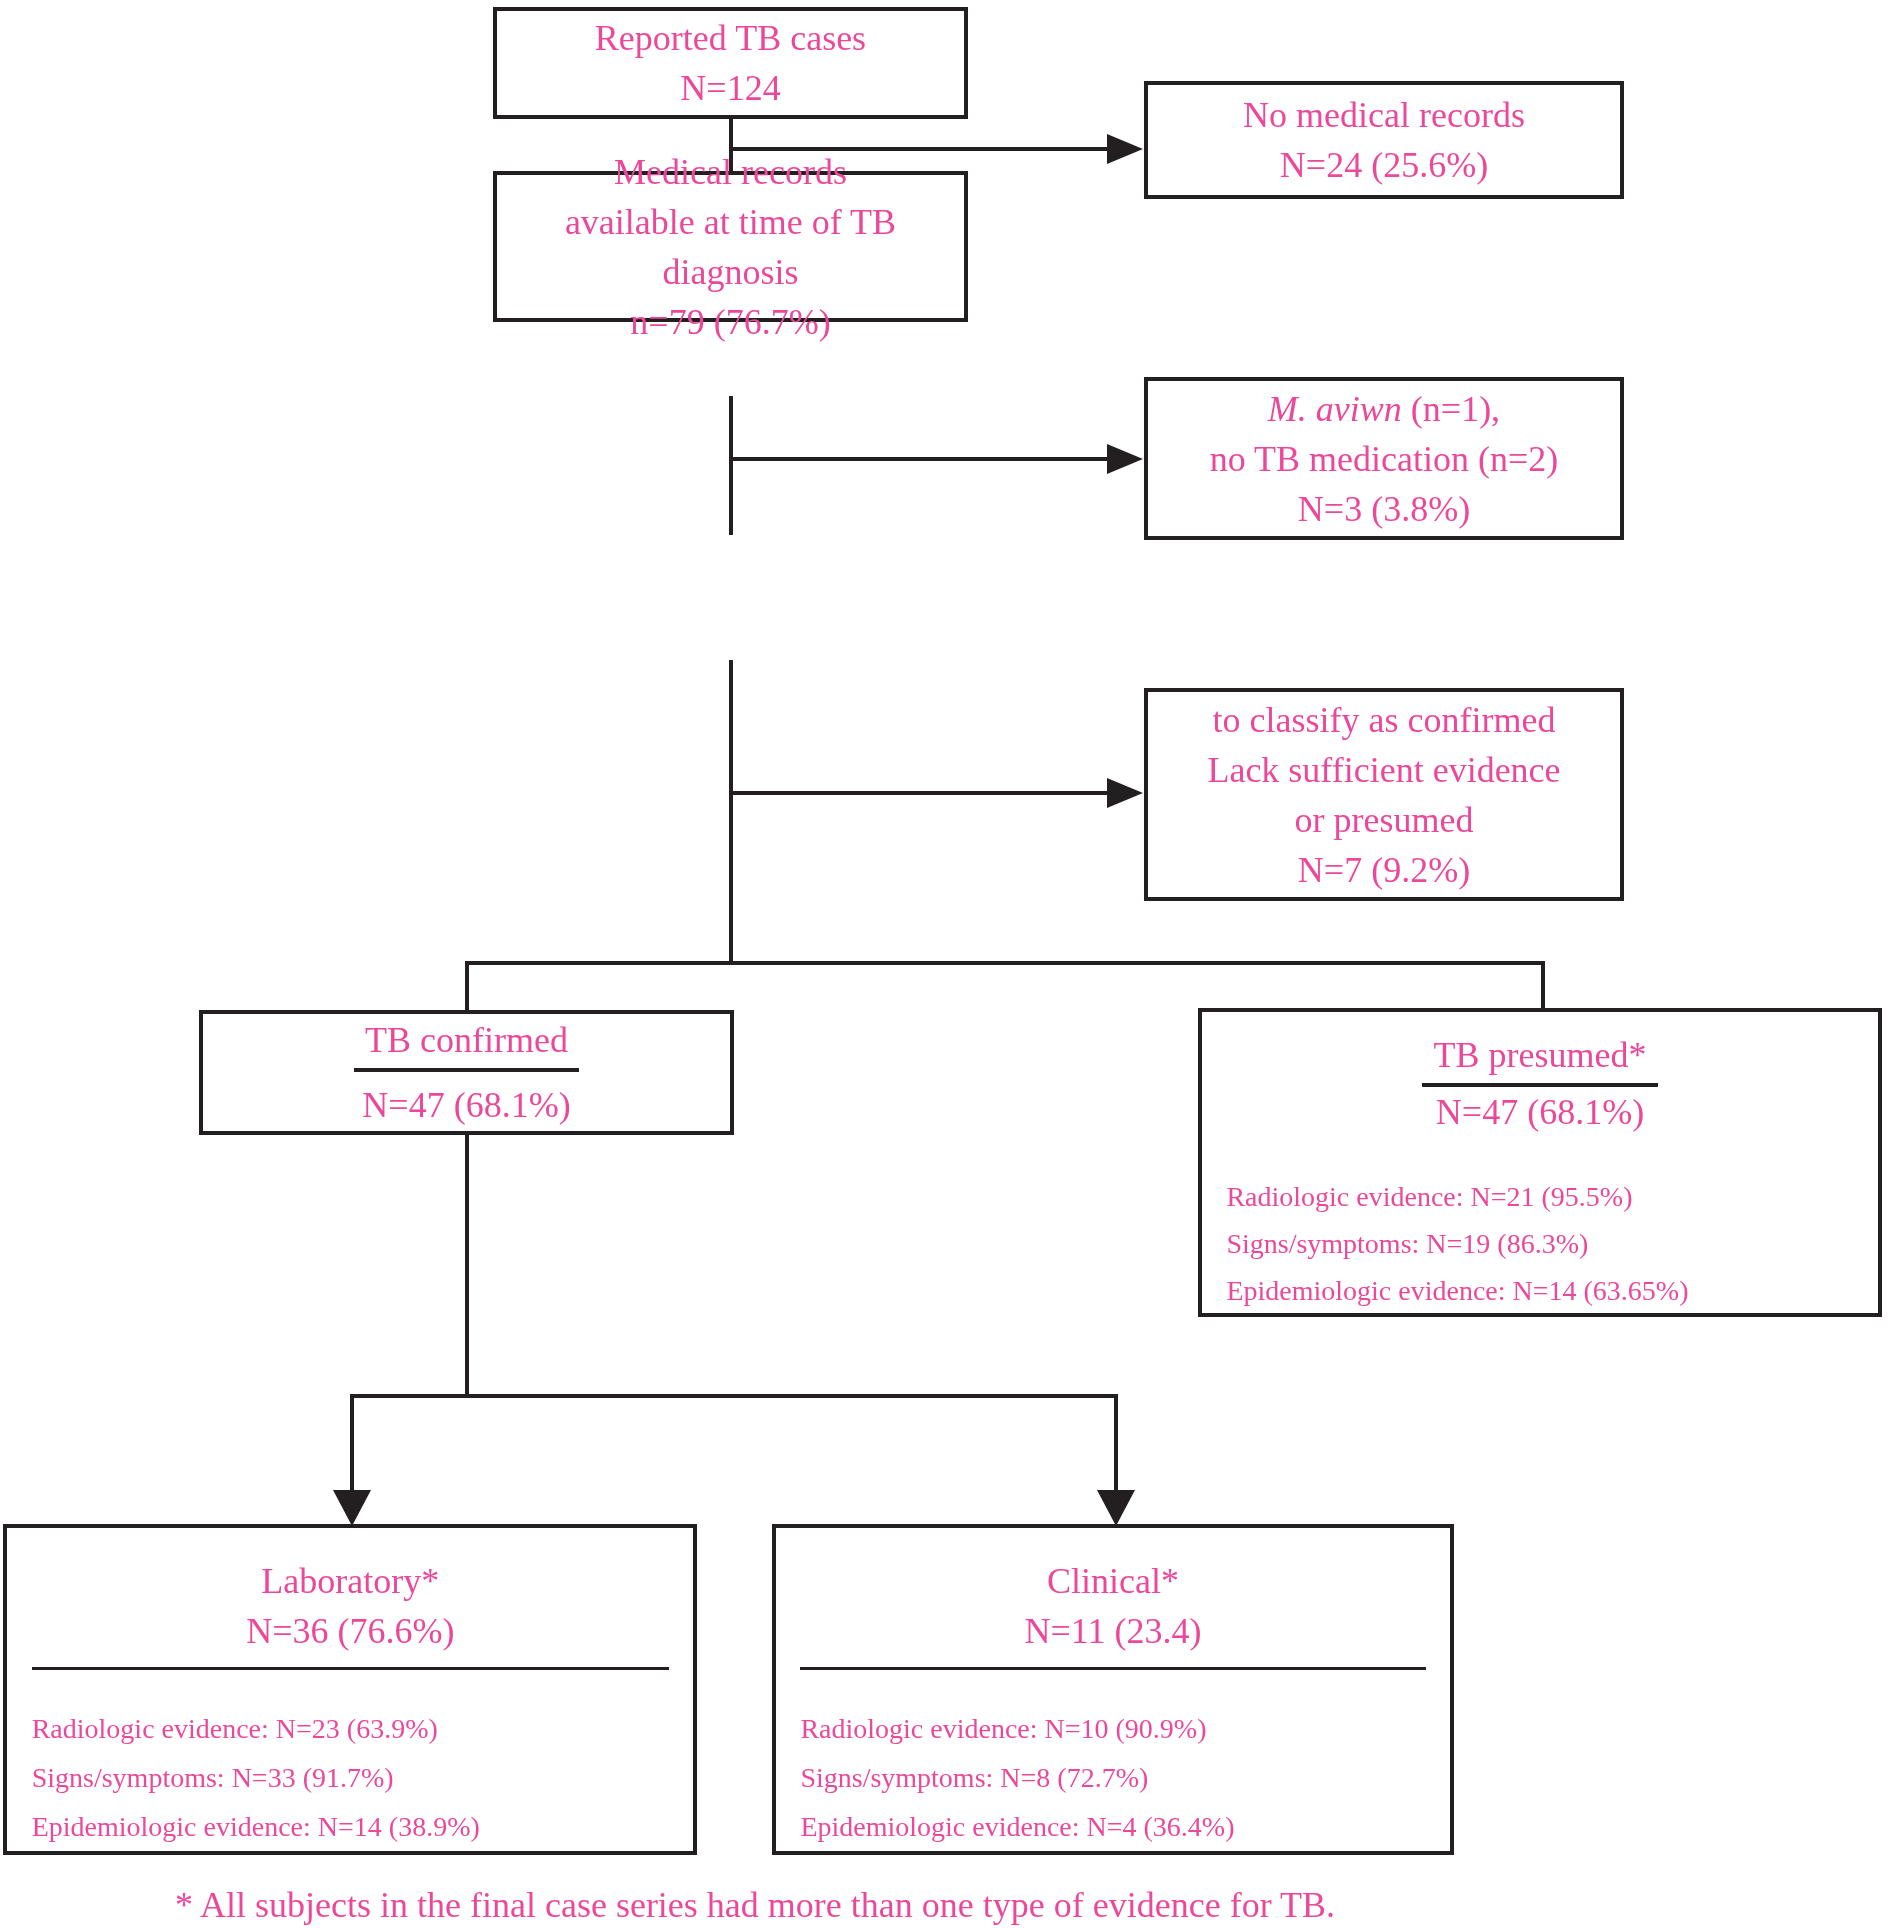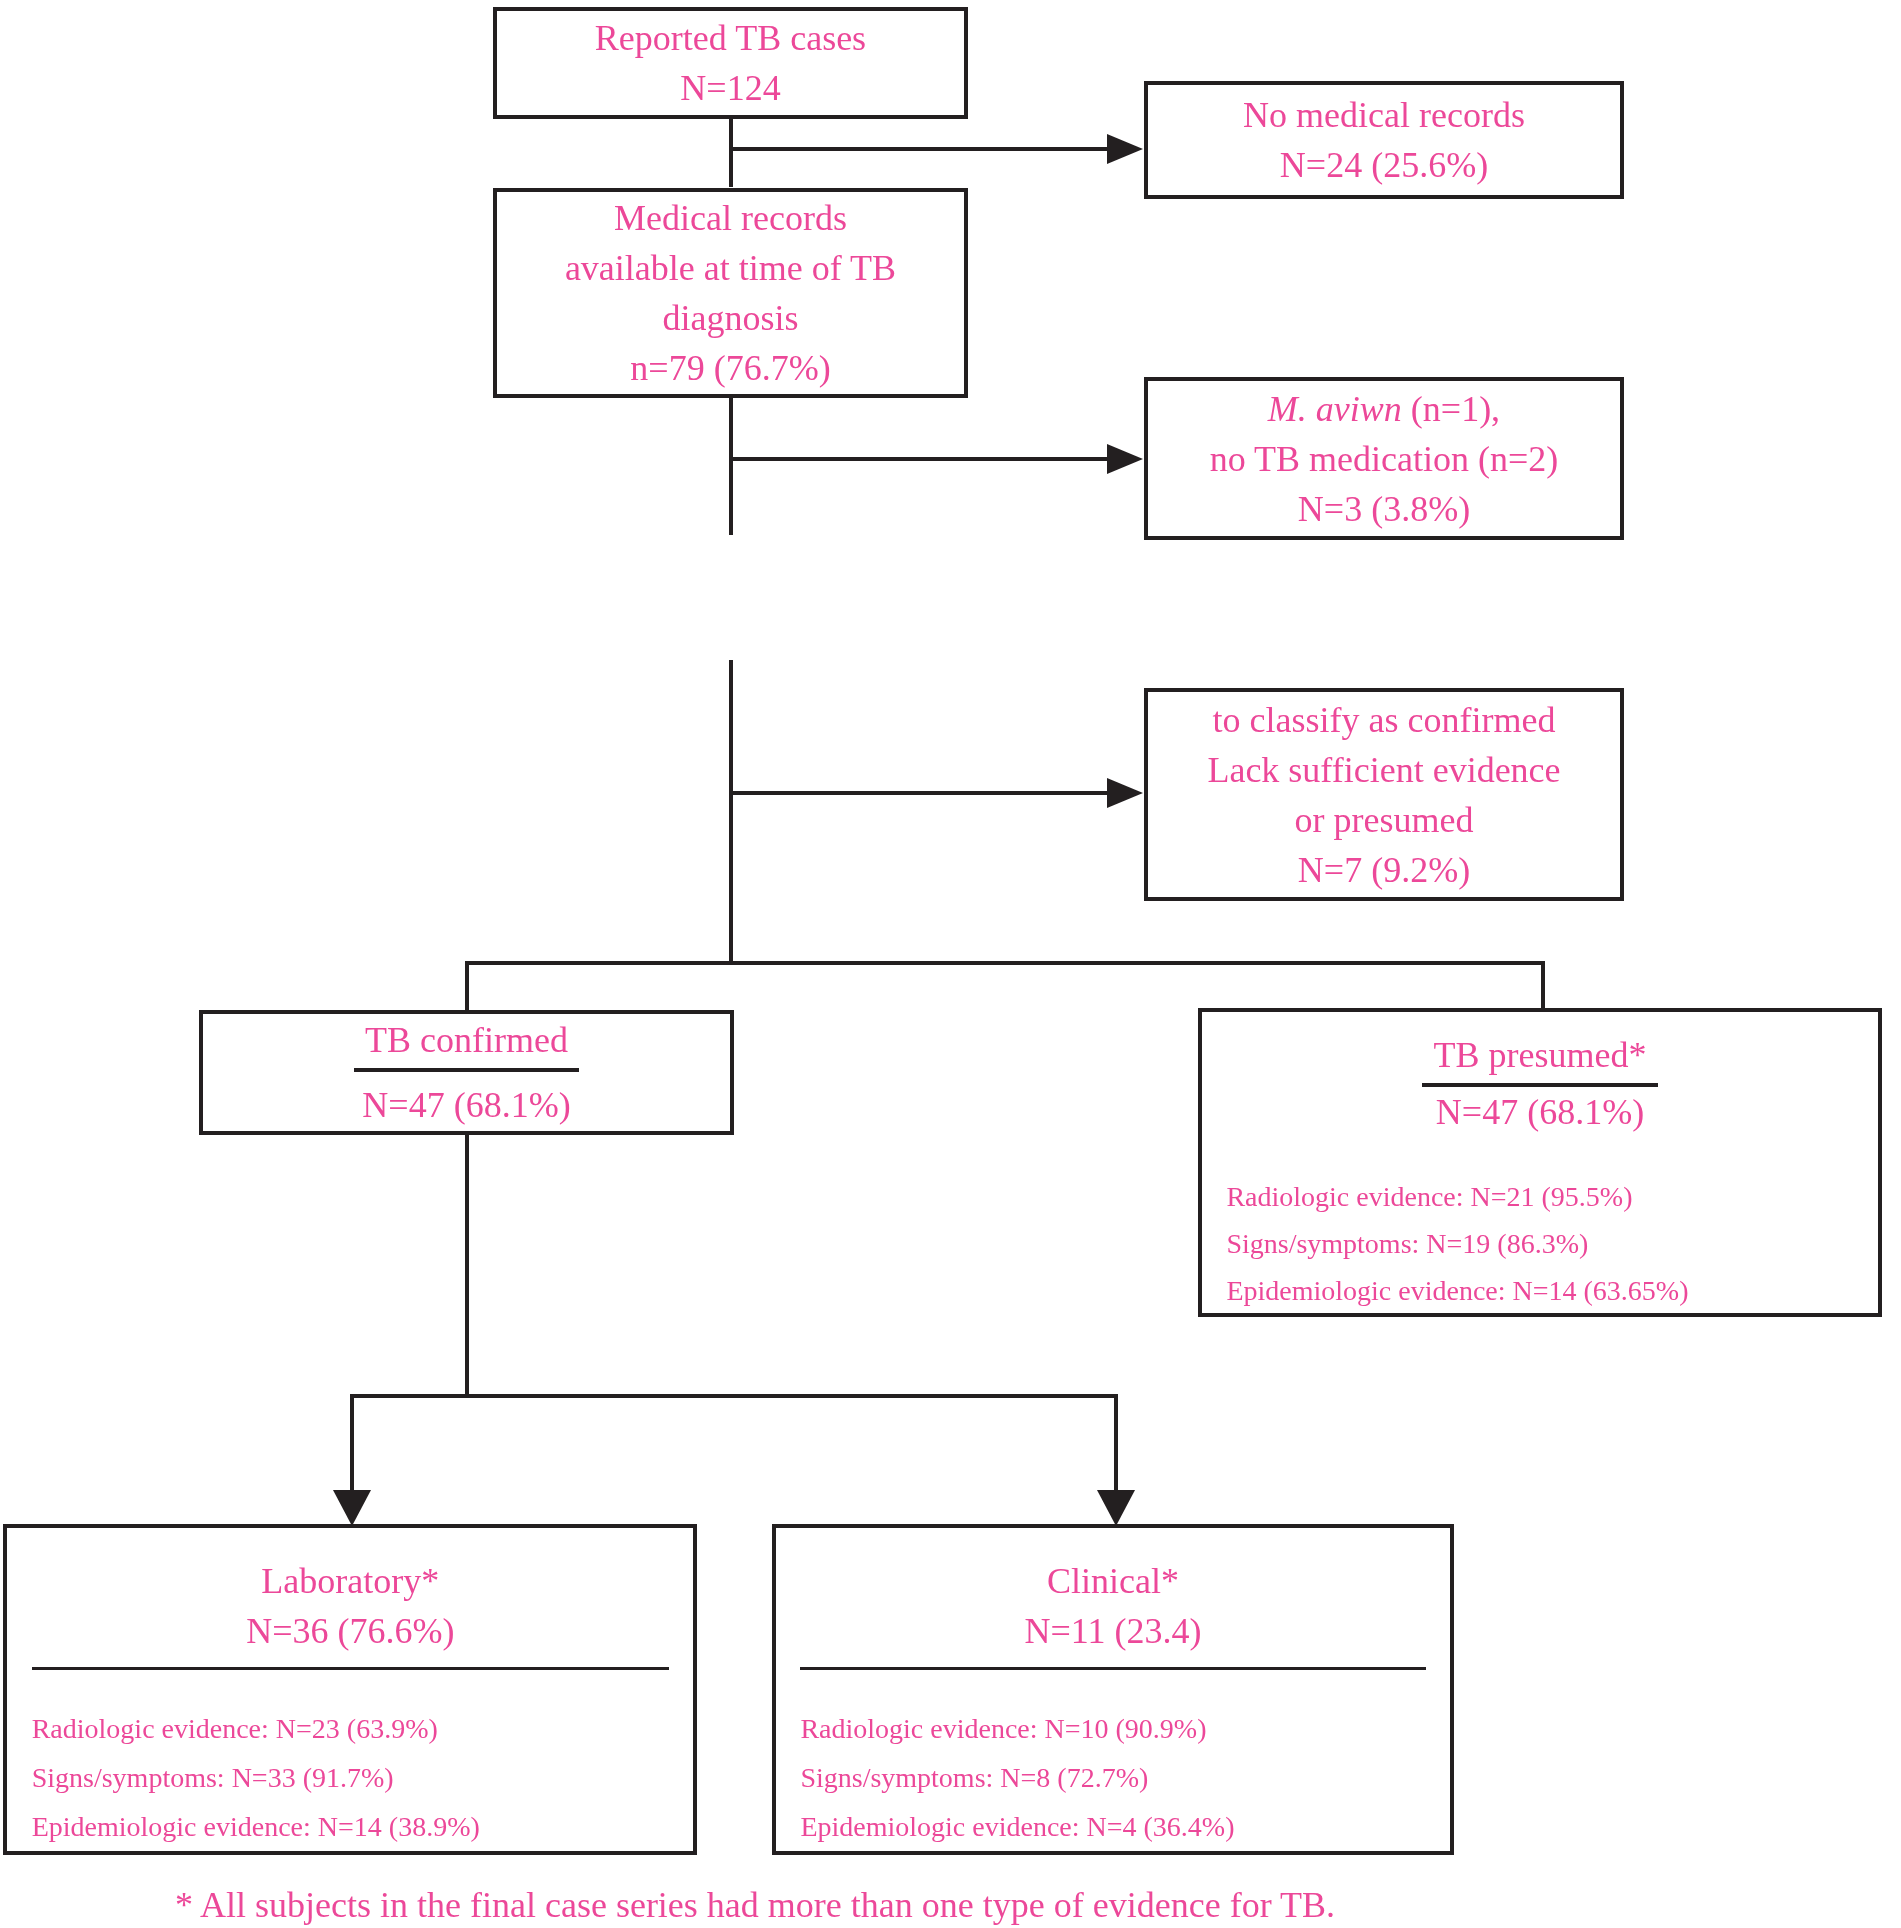--- a/index.html
+++ b/index.html
@@ -62,21 +62,21 @@
   .it{font-style:italic;}
   #footnote{
     position:absolute;
     left:175px;top:1882px;
     font-size:36px;line-height:46px;
   }
 
   
   #box-reported       {left:493px;  top:6.5px;    width:475px; height:112px;}
   #box-no-records     {left:1144px; top:81px;  width:480px; height:118px;}
-  #box-medical-records{left:493px;  top:188px;  width:475px; height:210px;}
+  #box-medical-records{left:493px;  top:171px;  width:475px; height:151px;}
   #box-m-avium        {left:1144px; top:377px;  width:480px; height:163px;}
   #box-treated        {left:493px;  top:533px;  width:475px; height:127px;}
   #box-lack           {left:1144px; top:688px;  width:480px; height:213px;}
   #box-confirmed      {left:199px;  top:1010px; width:535px; height:125px;gap:8px;}
   #box-presumed       {left:1198px; top:1008px; width:684px; height:309px; padding-top:18px;}
   #box-laboratory     {left:3.3px;    top:1524px; width:694px; height:331px; padding-top:28px;}
   #box-clinical       {left:772px;  top:1524px; width:682px; height:331px; padding-top:28px;}
   #box-laboratory .details,#box-clinical .details{margin-top:34px;}
   #box-presumed .details{margin-top:24.4px;line-height:47px;}
 </style>

